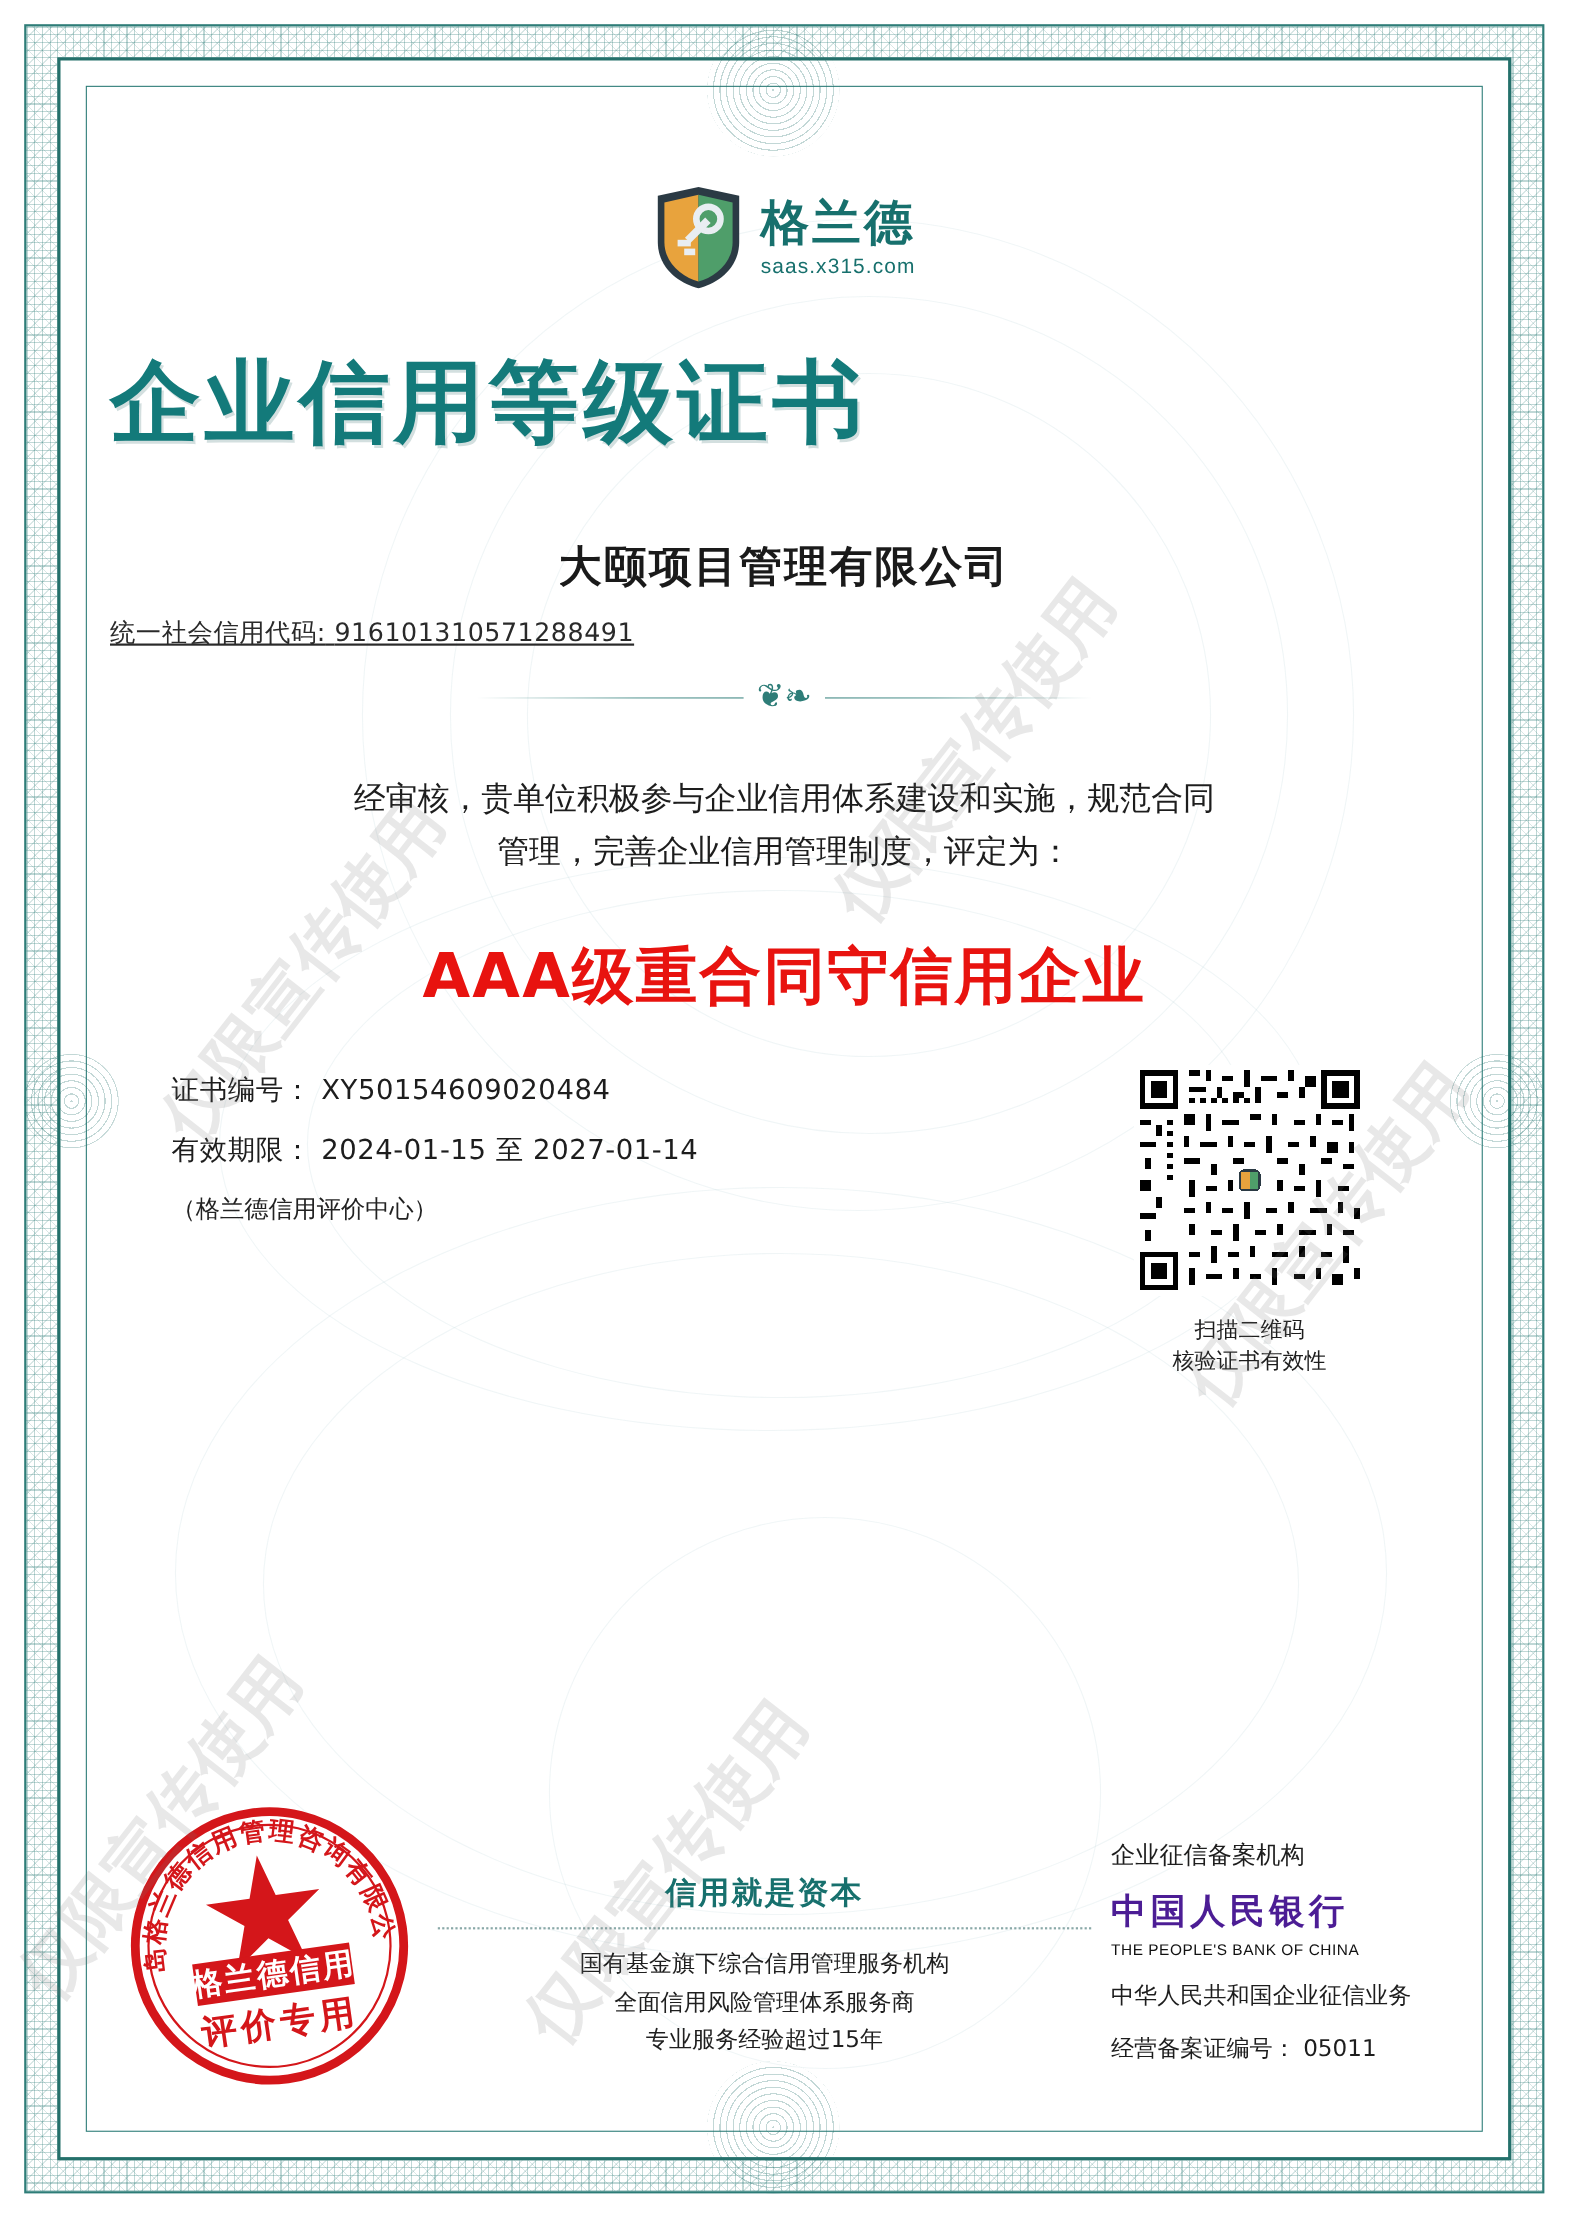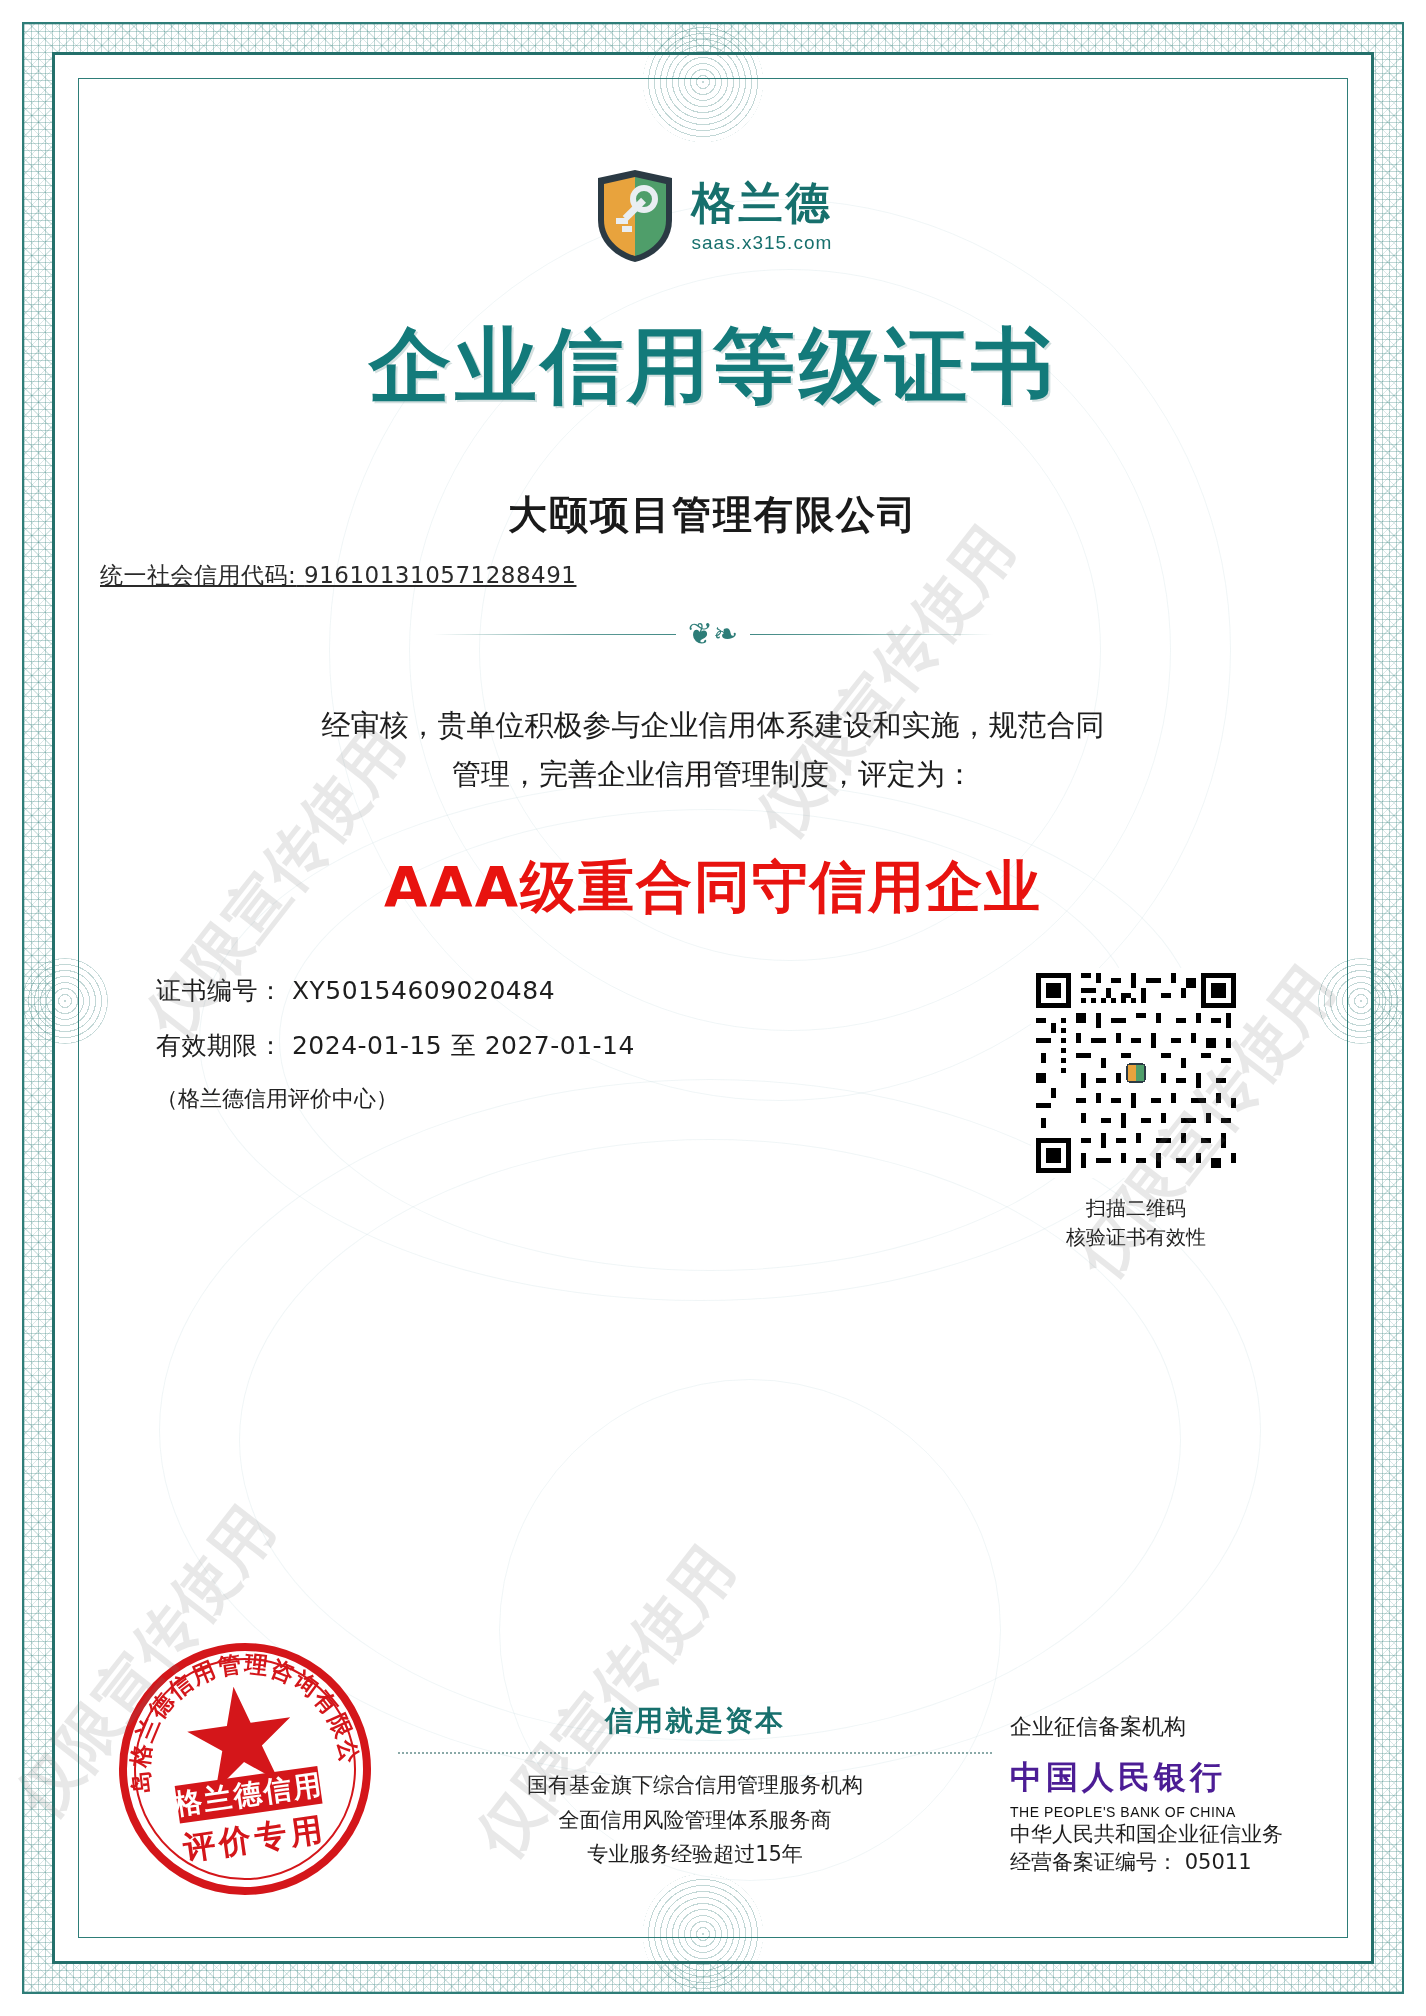--- a/index.html
+++ b/index.html
@@ -111,21 +111,20 @@
     font-size: 19px;
     color: #17706d;
     letter-spacing: 1px;
     margin-top: 8px;
     font-family: "Liberation Sans", sans-serif;
   }
 
   
   .cert-title {
     margin-top: 48px;
-    text-align: center;
     font-size: 82px;
     font-weight: bold;
     color: #137a7a;
     letter-spacing: 4px;
     font-family: "DejaVu Sans", "Liberation Sans", sans-serif;
     text-shadow: 2px 2px 0 rgba(10,80,80,0.18);
   }
 
   .company-name {
     margin-top: 66px;
@@ -300,21 +299,21 @@
   .pboc-en {
     font-size: 14px;
     color: #111;
     letter-spacing: 0.5px;
     margin-top: 4px;
     font-family: "Liberation Sans", sans-serif;
   }
   .footer-right .fr-line {
     font-size: 21px;
     color: #1d1d1d;
-    margin-top: 0;
+    margin-top: 20px;
     font-family: "DejaVu Sans", "Liberation Sans", sans-serif;
   }
 
   
   .watermark {
     position: absolute;
     color: rgba(120,120,120,0.17);
     font-size: 62px;
     font-weight: bold;
     white-space: nowrap;

